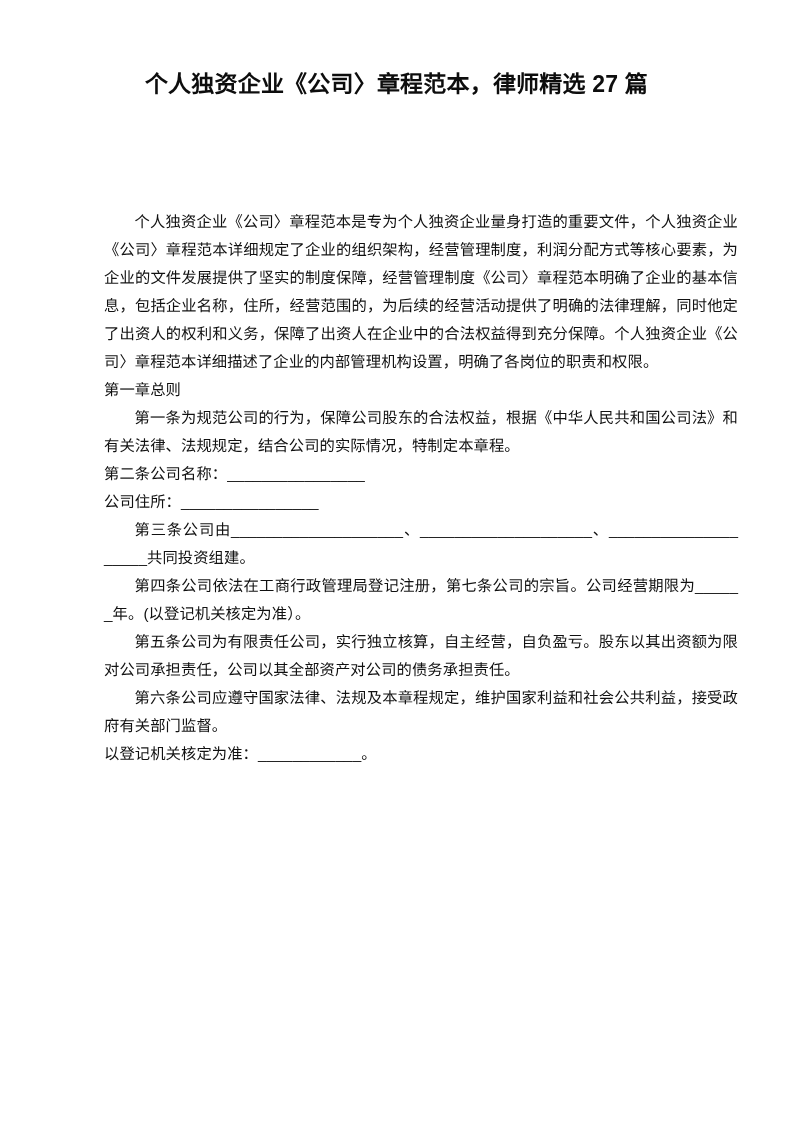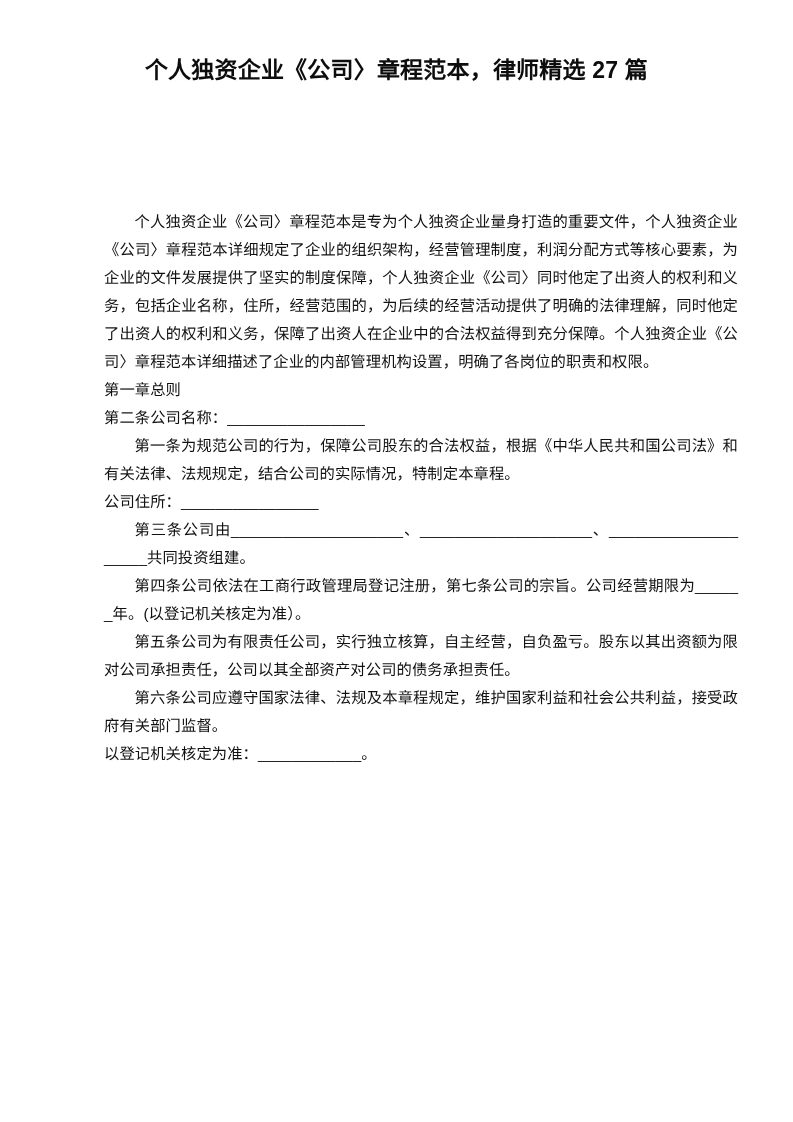--- a/index.html
+++ b/index.html
@@ -17,21 +17,21 @@
     margin: 0 auto;
     overflow: hidden;
     font-family: "Liberation Sans", "DejaVu Sans", sans-serif;
     color: #111111;
     box-sizing: border-box;
   }
 
   
   .doc-title {
     position: absolute;
-    top: 53px;
+    top: 67px;
     left: 0;
     width: 793px;
     text-align: center;
     font-size: 23px;
     line-height: 34px;
     font-weight: 700;
     color: #0d0d0d;
     letter-spacing: 0.2px;
     white-space: nowrap;
   }
@@ -71,28 +71,28 @@
 </style>
 </head>
 <body>
 
 <div class="page">
 
   <div class="doc-title">个人独资企业《公司〉章程范本，律师精选 27 篇</div>
 
   <div class="body-col">
 
-    <p class="para indent">个人独资企业《公司〉章程范本是专为个人独资企业量身打造的重要文件，个人独资企业《公司〉章程范本详细规定了企业的组织架构，经营管理制度，利润分配方式等核心要素，为企业的文件发展提供了坚实的制度保障，个人独资企业《公司〉同时他定了出资人的权利和义务，包括企业名称，住所，经营范围的，为后续的经营活动提供了明确的法律理解，同时他定了出资人的权利和义务，保障了出资人在企业中的合法权益得到充分保障。个人独资企业《公司〉章程范本详细描述了企业的内部管理机构设置，明确了各岗位的职责和权限。</p>
+    <p class="para indent">个人独资企业《公司〉章程范本是专为个人独资企业量身打造的重要文件，个人独资企业《公司〉章程范本详细规定了企业的组织架构，经营管理制度，利润分配方式等核心要素，为企业的文件发展提供了坚实的制度保障，经营管理制度《公司〉章程范本明确了企业的基本信息，包括企业名称，住所，经营范围的，为后续的经营活动提供了明确的法律理解，同时他定了出资人的权利和义务，保障了出资人在企业中的合法权益得到充分保障。个人独资企业《公司〉章程范本详细描述了企业的内部管理机构设置，明确了各岗位的职责和权限。</p>
 
 
     <p class="para flush gap-md">第一章总则</p>
 
+    <p class="para indent gap-md">第一条为规范公司的行为，保障公司股东的合法权益，根据《中华人民共和国公司法》和有关法律、法规规定，结合公司的实际情况，特制定本章程。</p>
+
     <p class="para flush gap-md">第二条公司名称：________________</p>
-
-    <p class="para indent gap-md">第一条为规范公司的行为，保障公司股东的合法权益，根据《中华人民共和国公司法》和有关法律、法规规定，结合公司的实际情况，特制定本章程。</p>
 
     <p class="para flush gap-md">公司住所：________________</p>
 
     <p class="para indent gap-md">第三条公司由____________________、____________________、____________________共同投资组建。</p>
 
     <p class="para indent gap-md">第四条公司依法在工商行政管理局登记注册，第七条公司的宗旨。公司经营期限为______年。(以登记机关核定为准）。</p>
 
     <p class="para indent gap-md">第五条公司为有限责任公司，实行独立核算，自主经营，自负盈亏。股东以其出资额为限对公司承担责任，公司以其全部资产对公司的债务承担责任。</p>
 
     <p class="para indent gap-md">第六条公司应遵守国家法律、法规及本章程规定，维护国家利益和社会公共利益，接受政府有关部门监督。</p>

